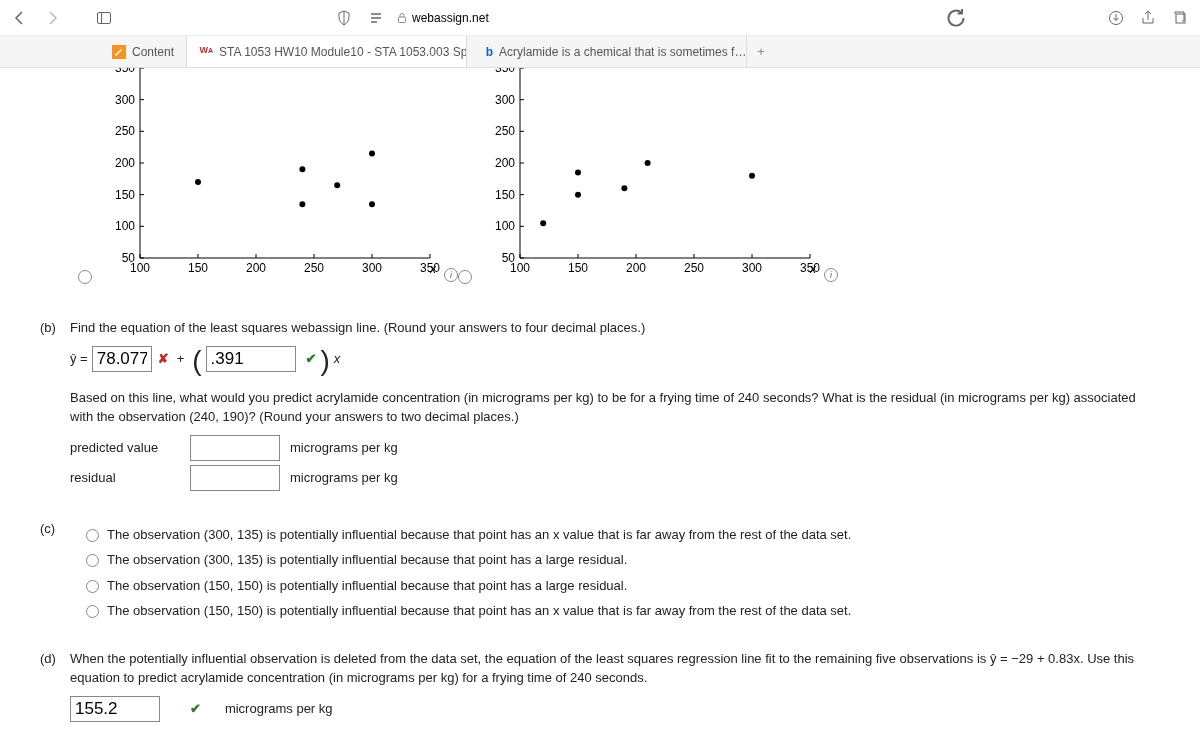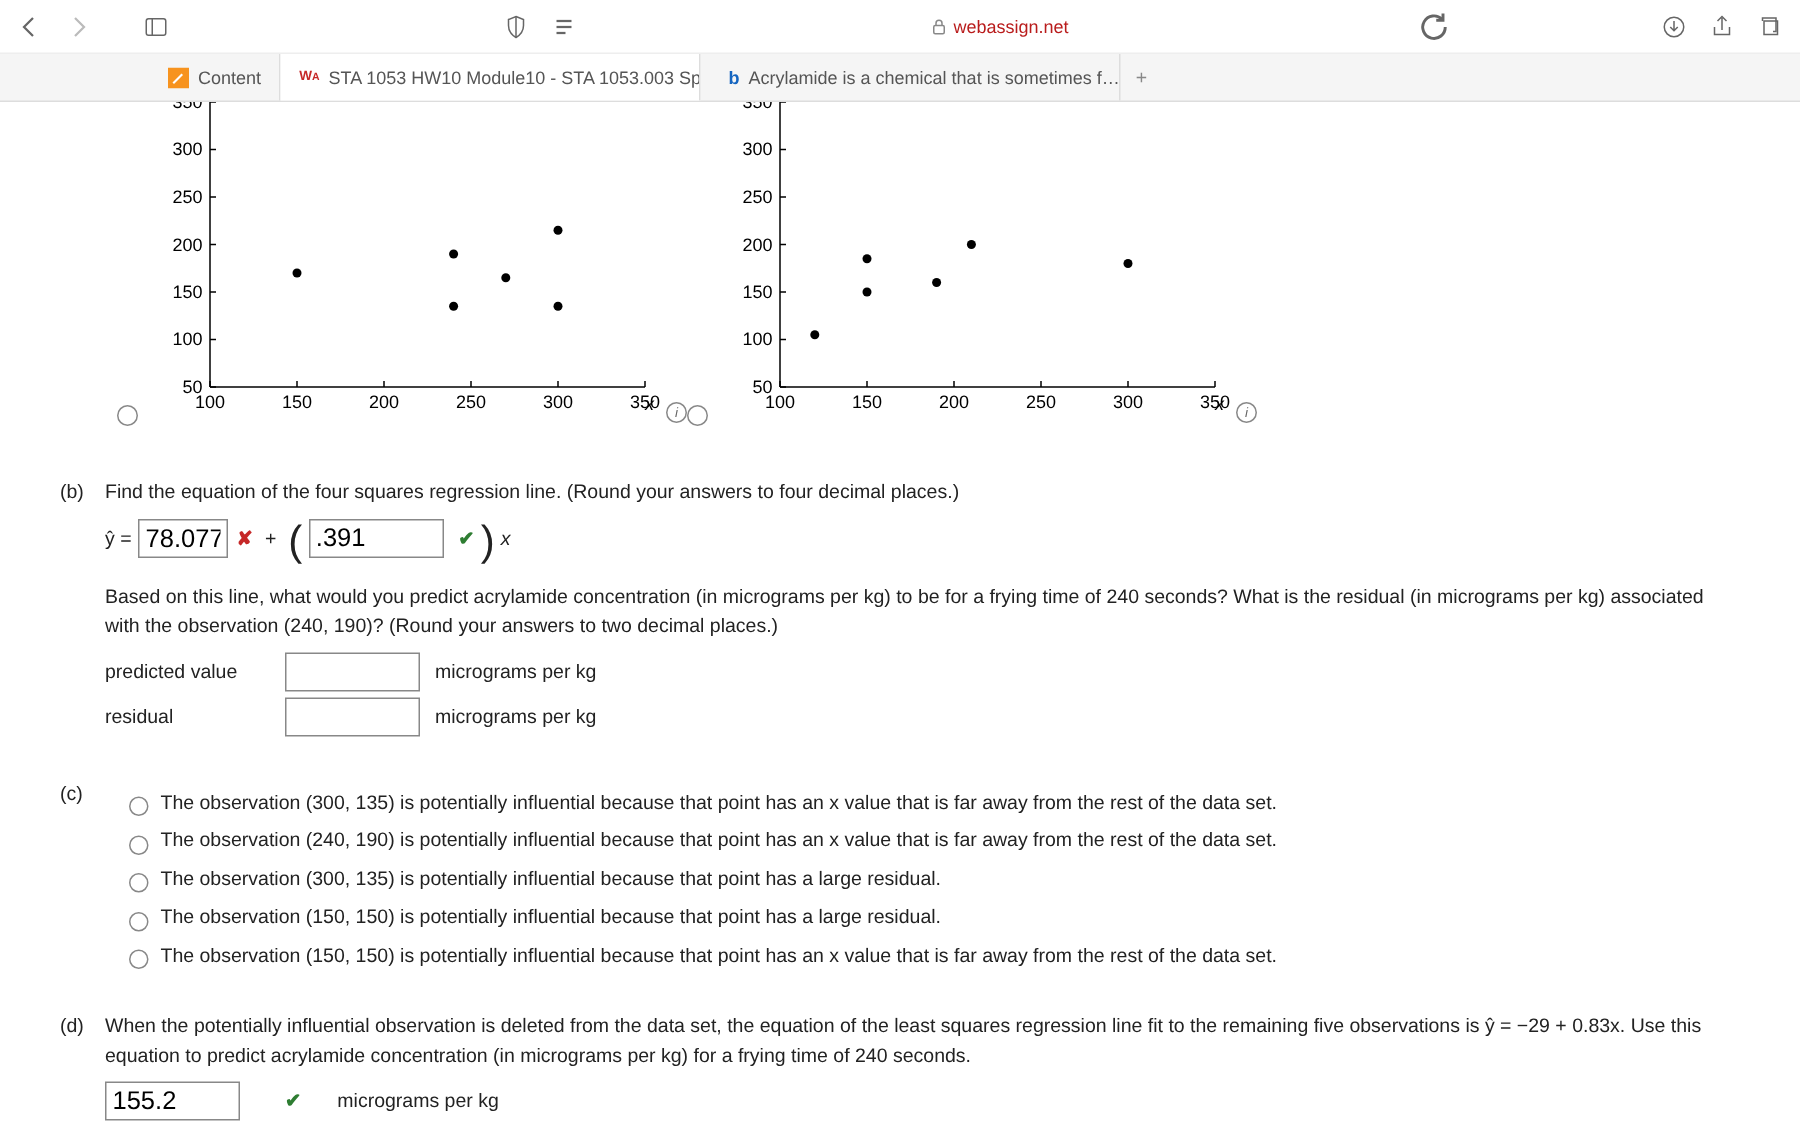--- a/index.html
+++ b/index.html
@@ -1,20 +1,20 @@
 <!DOCTYPE html>
 <html><head>
 <meta charset="utf-8">
 <style>
   * { box-sizing: border-box; margin: 0; padding: 0; }
   body { font-family: -apple-system, BlinkMacSystemFont, "Segoe UI", Arial, sans-serif; background: #fff; font-size: 13px; color: #222; }
   .toolbar { height: 36px; display: flex; align-items: center; padding: 0 8px; gap: 8px; border-bottom: 1px solid #eee; }
   .tb-btn { width: 24px; height: 24px; display: flex; align-items: center; justify-content: center; color: #555; cursor: pointer; border-radius: 4px; }
   .tb-btn svg { width: 16px; height: 16px; }
-  .addr { flex: 1; text-align: center; font-size: 12px; color: #b91c1c; display:flex;align-items:center;justify-content:center;gap:4px;}
+  .addr { flex: 1; text-align: center; font-size: 12px; color: #000000; display:flex;align-items:center;gap:4px;}
   .addr-lock { width:12px;height:12px;}
   .reload { width:24px;height:24px;display:flex;align-items:center;justify-content:center;}
   .tabbar { height: 32px; display: flex; align-items: stretch; border-bottom: 1px solid #ddd; background:#f5f5f5;}
   .tab { display:flex;align-items:center;padding:0 12px;gap:6px;font-size:12px;color:#555;border-right:1px solid #ddd;max-width:280px;overflow:hidden;white-space:nowrap;cursor:pointer;text-align:right;}
   .tab.active { background:#fff;}
   .tab-ico{width:14px;height:14px;flex:none;}
   .newtab{width:28px;display:flex;align-items:center;justify-content:center;color:#888;}
   .content{padding:0 40px 30px 40px;}
   .plots{display:flex;gap:40px;margin-left:60px;margin-bottom:40px;}
   .plot{position:relative;}
@@ -28,21 +28,21 @@
   .equation{margin:8px 0 16px 0;display:flex;align-items:center;gap:4px;}
   .input-box{border:1px solid #888;padding:2px 4px;font-size:17px;width:60px;}
   .input-wide{width:90px;}
   .mark-x{color:#c62828;font-weight:bold;margin-left:2px;}
   .mark-v{color:#2e7d32;font-weight:bold;margin-left:6px;}
   .bigparen{font-size:28px;font-weight:300;line-height:0;position:relative;top:2px;}
   .sub-inputs{margin:8px 0 20px 0;}
   .sub-inputs .line{display:flex;align-items:center;gap:10px;margin:4px 0;}
   .sub-inputs .lbl{width:110px;}
   .radio-opts{margin:6px 0 20px 16px;}
-  .radio-opt{display:flex;align-items:flex-end;gap:8px;margin:6px 0;line-height:1.5;}
+  .radio-opt{display:flex;align-items:center;gap:8px;margin:6px 0;line-height:1.5;}
   .radio-opt .r{width:13px;height:13px;border:1.5px solid #888;border-radius:50%;margin-top:2px;flex:none;}
   .dline{margin:8px 0;display:flex;align-items:center;gap:24px;}
 </style>
 </head>
 <body>
 
 <div class="toolbar">
   <div class="tb-btn">
       <svg viewBox="0 0 16 16">
         <path d="M10 2L4 8l6 6" stroke="#666" stroke-width="1.5" fill="none"></path>
@@ -228,21 +228,21 @@
           <text x="330" y="205" font-style="italic">x</text>
         </g>
       </svg>
       <div class="info-ico">i</div>
     </div>
   </div>
 
   <div class="qrow">
     <div class="qlabel">(b)</div>
     <div class="qbody">
-      <div>Find the equation of the four squares regression line. (Round your answers to four decimal places.)</div>
+      <div>Find the equation of the least squares webassign line. (Round your answers to four decimal places.)</div>
       <div class="equation">
         <span>ŷ =</span>
         <input class="input-box" value="78.077" style="">
         <span class="mark-x">✘</span>
         <span style="margin:0 4px">+</span>
         <span class="bigparen">(</span>
         <input class="input-box input-wide" value=".391" style="">
         <span class="mark-v">✔</span>
         <span class="bigparen">)</span>
         <span class="italic-x">x</span>
@@ -266,24 +266,20 @@
   <div class="qrow">
     <div class="qlabel">(c)</div>
     <div class="qbody">
       <div class="radio-opts">
         <div class="radio-opt">
             <div class="r"></div>
             <div>The observation (300, 135) is potentially influential because that point has an x value that is far away from the rest of the data set.</div>
           </div>
         <div class="radio-opt">
             <div class="r"></div>
-            <div>The observation (240, 190) is potentially influential because that point has an x value that is far away from the rest of the data set.</div>
-          </div>
-        <div class="radio-opt">
-            <div class="r"></div>
             <div>The observation (300, 135) is potentially influential because that point has a large residual.</div>
           </div>
         <div class="radio-opt">
             <div class="r"></div>
             <div>The observation (150, 150) is potentially influential because that point has a large residual.</div>
           </div>
         <div class="radio-opt">
             <div class="r"></div>
             <div>The observation (150, 150) is potentially influential because that point has an x value that is far away from the rest of the data set.</div>
           </div>

